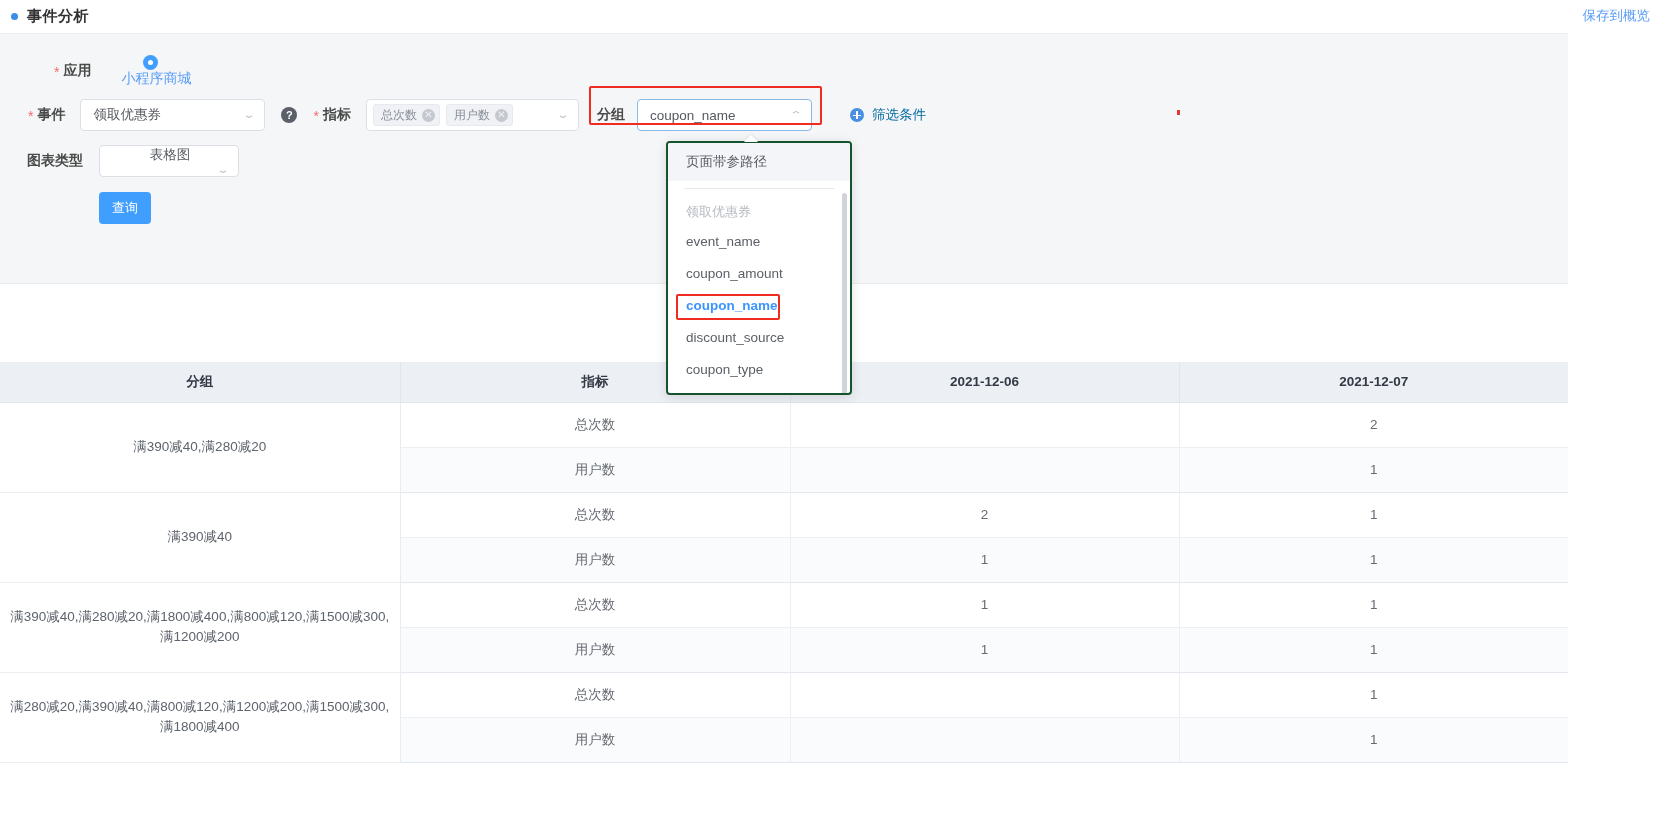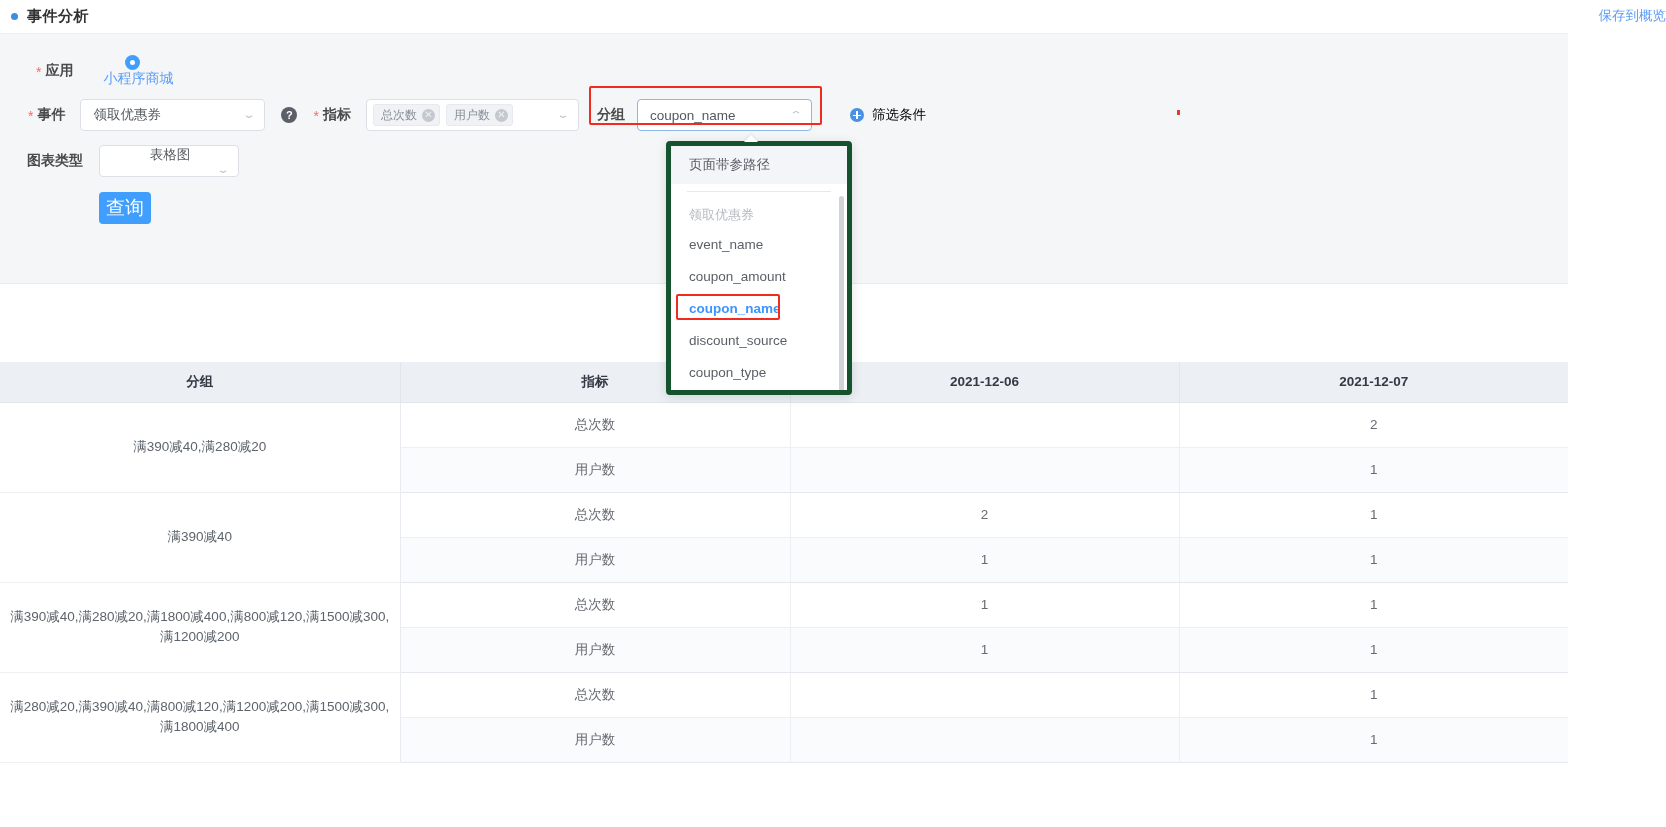--- a/index.html
+++ b/index.html
@@ -25,38 +25,38 @@
   }
   .hdr-bullet {
     width: 7px; height: 7px; border-radius: 50%;
     background: #3a8ee6; margin-right: 9px; flex: none;
   }
   .hdr-title {
     font-size: 15px; font-weight: bold; color: #303133;
     letter-spacing: .5px;
   }
   .save-link {
-    position: absolute; right: 0px; top: 7px;
+    position: absolute; right: 16px; top: 7px;
     color: #5a9cf8; font-size: 13.5px; cursor: pointer;
     white-space: nowrap;
   }
 
   
   .filter-panel {
     position: relative;
     margin: 0 0 0 0;
     background: #f5f6f7;
     border-top: 1px solid #ebeef2;
     border-bottom: 1px solid #e8eaed;
     height: 251px;
     width: 1568px;
     padding: 17px 0 0 0;
   }
   .row { display: flex; align-items: center; position: relative; }
-  .row-app { height: 40px; padding-left: 36px; align-items: center; }
+  .row-app { height: 40px; padding-left: 54px; align-items: center; }
   .row-event { height: 48px; padding-left: 28px; }
   .row-time { height: 47px; padding-left: 56px; }
   .row-chart { height: 44px; padding-left: 27px; align-items: center; }
   .row-submit { height: 50px; padding-left: 99px; }
 
   .lbl {
     font-size: 14px; font-weight: bold; color: #4a4a4a;
     white-space: nowrap;
   }
   .req::before {
@@ -128,21 +128,21 @@
   .filter-add { display: flex; align-items: center; margin-left: 30px; }
   .plus-icon {
     width: 14px; height: 14px; border-radius: 50%;
     background: #4a90e2; position: relative; flex: none;
   }
   .plus-icon::before, .plus-icon::after {
     content: ""; position: absolute; background: #fff;
   }
   .plus-icon::before { left: 3px; top: 6.5px; width: 8px; height: 1.5px; }
   .plus-icon::after  { top: 3px; left: 6.2px; height: 8px; width: 1.5px; }
-  .filter-add span { margin-left: 8px; color: #000000; font-size: 13.5px; }
+  .filter-add span { margin-left: 8px; color: #0369a1; font-size: 13.5px; }
 
   .red-dot {
     position: absolute; left: 1177px; top: 19px;
     width: 3px; height: 5px; background: #e23b34;
   }
 
   
   .date-box {
     width: 315px; height: 32px; background: #fff;
     border: 1px solid #dcdfe6; border-radius: 4px;
@@ -169,29 +169,29 @@
   .seg div {
     padding: 0 14px; display: flex; align-items: center;
     font-size: 13.5px; color: #4e5257; cursor: pointer;
     border-right: 1px solid #e0e2e6;
   }
   .seg div:last-child { border-right: none; }
   .seg div.on { background: #8b8f94; color: #fff; }
 
   .btn-query {
     width: 52px; height: 32px; background: #409eff; color: #fff;
-    border: none; border-radius: 4px; font-size: 19px;
+    border: none; border-radius: 4px; font-size: 13px;
     cursor: pointer; font-family: inherit;
   }
 
   
   .dropdown {
     position: absolute; left: 666px; top: 141px;
     width: 186px; height: 254px;
-    background: #fff; border: 5px solid #14532d; border-radius: 4px;
+    background: #fff; border: 2px solid #14532d; border-radius: 4px;
     box-shadow: 0 2px 12px rgba(0,0,0,.12);
     z-index: 20; overflow: hidden;
   }
   .dd-arrow {
     position: absolute; left: 744px; top: 135px;
     width: 0; height: 0; z-index: 21;
     border-left: 7px solid transparent;
     border-right: 7px solid transparent;
     border-bottom: 7px solid #fff;
     filter: drop-shadow(0 -2px 1px rgba(0,0,0,.05));

